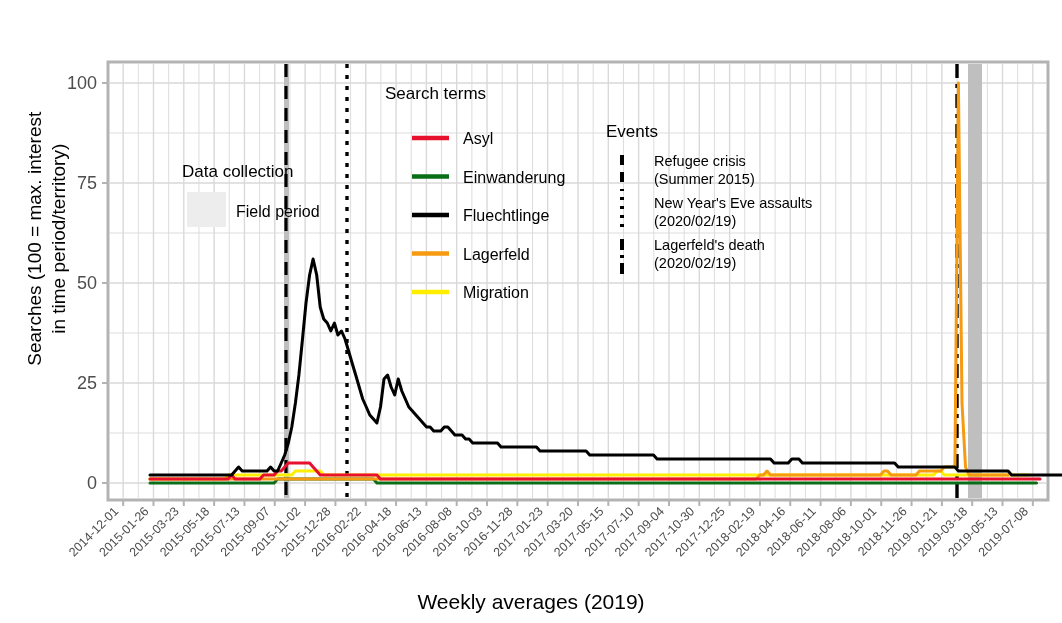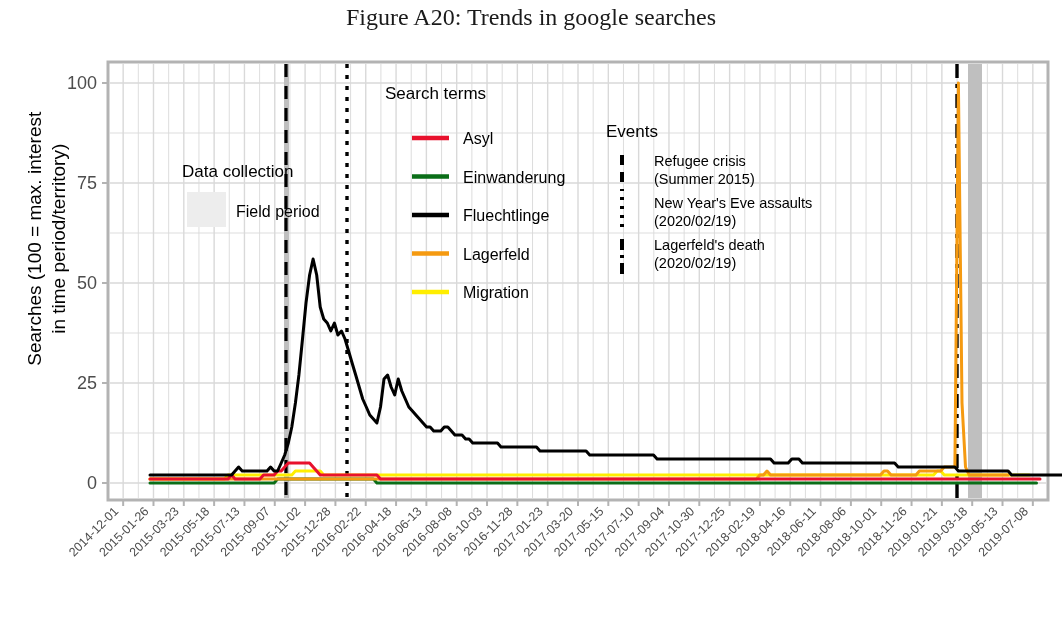--- a/index.html
+++ b/index.html
@@ -16,27 +16,27 @@
   .ytick{font-size:18px;fill:#4d4d4d;font-family:"Liberation Sans",sans-serif;}
   .xtick{font-size:12.5px;fill:#4d4d4d;font-family:"Liberation Sans",sans-serif;}
   .leg-title{font-size:17px;fill:#000;font-family:"Liberation Sans",sans-serif;}
   .leg-item{font-size:16px;fill:#000;font-family:"Liberation Sans",sans-serif;}
   .leg-ev{font-size:14.5px;fill:#000;font-family:"Liberation Sans",sans-serif;}
 </style>
 </head>
 <body>
 
 <div id="fig">
-  <div class="title">Figure A20: Trends in google searches</div>
 
   <div class="ylab">
     <span>Searches (100 = max. interest</span><br>
     <span>in time period/territory)</span>
   </div>
 
+  <div class="xlab">Weekly averages (2019)</div>
 
   <svg id="plot" width="1062" height="623">
       <rect x="108" y="62" width="940" height="438" fill="#ffffff" stroke="#b3b3b3" stroke-width="3"></rect>
       <line x1="109.5" y1="483" x2="1046.5" y2="483" stroke="#d9d9d9" stroke-width="1.4"></line>
       <line x1="109.5" y1="433" x2="1046.5" y2="433" stroke="#d9d9d9" stroke-width="0.9"></line>
       <line x1="109.5" y1="383" x2="1046.5" y2="383" stroke="#d9d9d9" stroke-width="1.4"></line>
       <line x1="109.5" y1="333" x2="1046.5" y2="333" stroke="#d9d9d9" stroke-width="0.9"></line>
       <line x1="109.5" y1="283" x2="1046.5" y2="283" stroke="#d9d9d9" stroke-width="1.4"></line>
       <line x1="109.5" y1="233" x2="1046.5" y2="233" stroke="#d9d9d9" stroke-width="0.9"></line>
       <line x1="109.5" y1="183" x2="1046.5" y2="183" stroke="#d9d9d9" stroke-width="1.4"></line>

